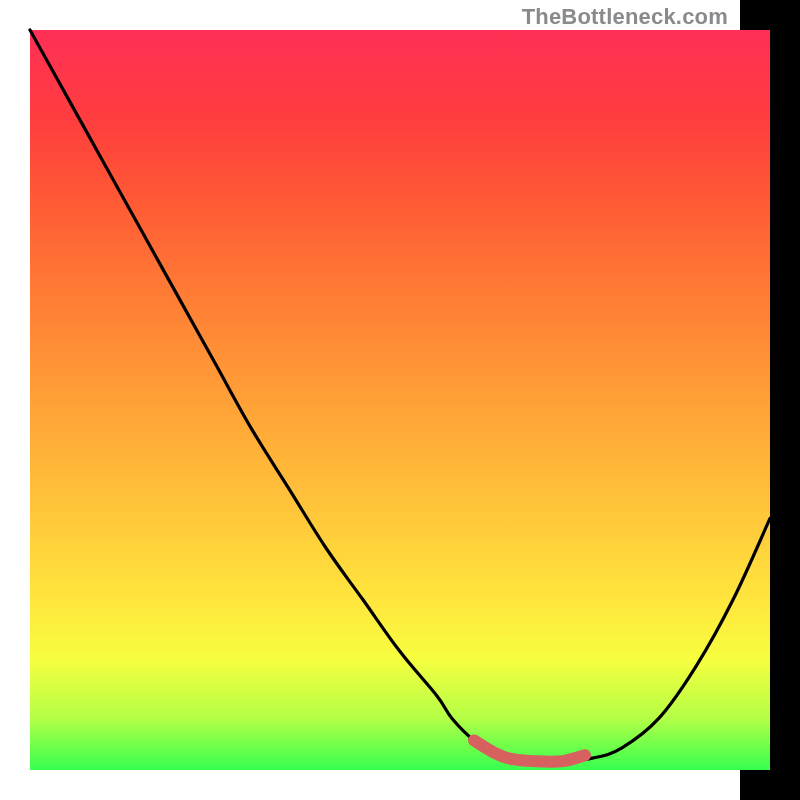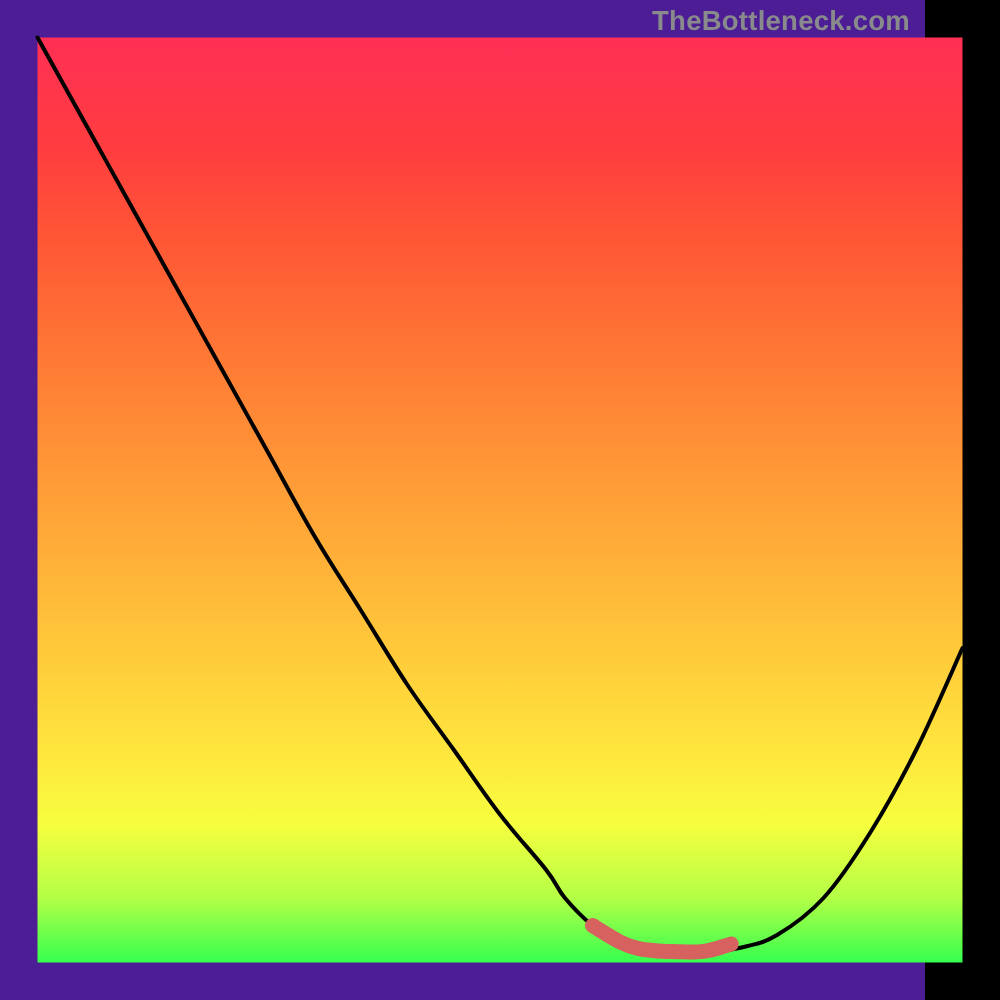--- a/index.html
+++ b/index.html
@@ -7,21 +7,21 @@
     padding: 0;
     width: 800px;
     height: 800px;
     background: #000;
     overflow: hidden;
   }
   .frame {
     position: relative;
     width: 740px;
     height: 800px;
-    background: #4c1d95;
+    background: #ffffff;
   }
   .plot-area {
     position: absolute;
     left: 30px;
     top: 30px;
     width: 740px;
     height: 740px;
     background: linear-gradient(to top,
       #36ff4f 0%,
       #7dff4a 4%,

